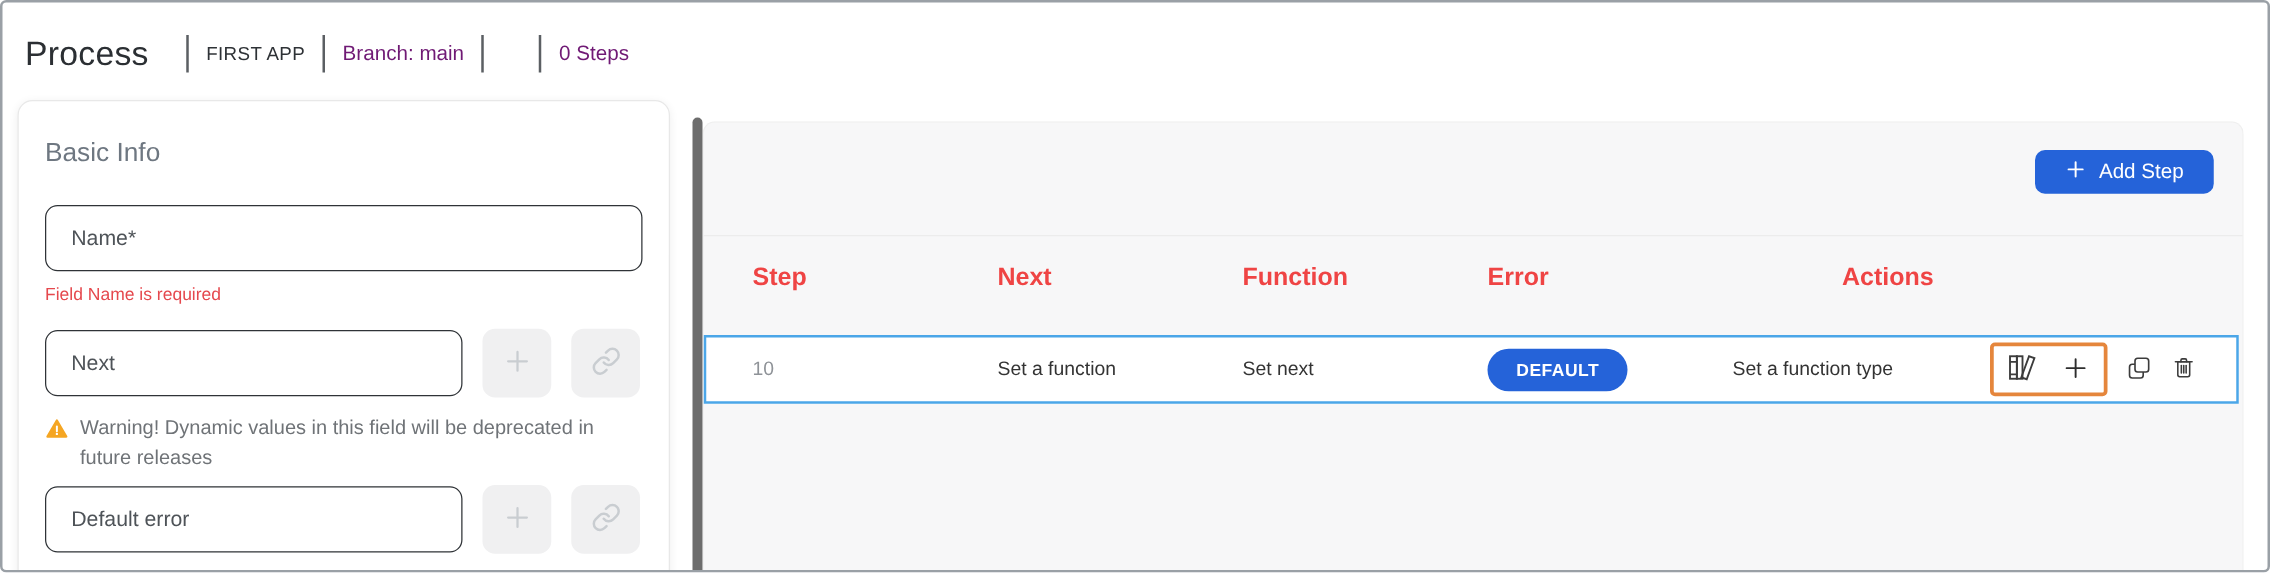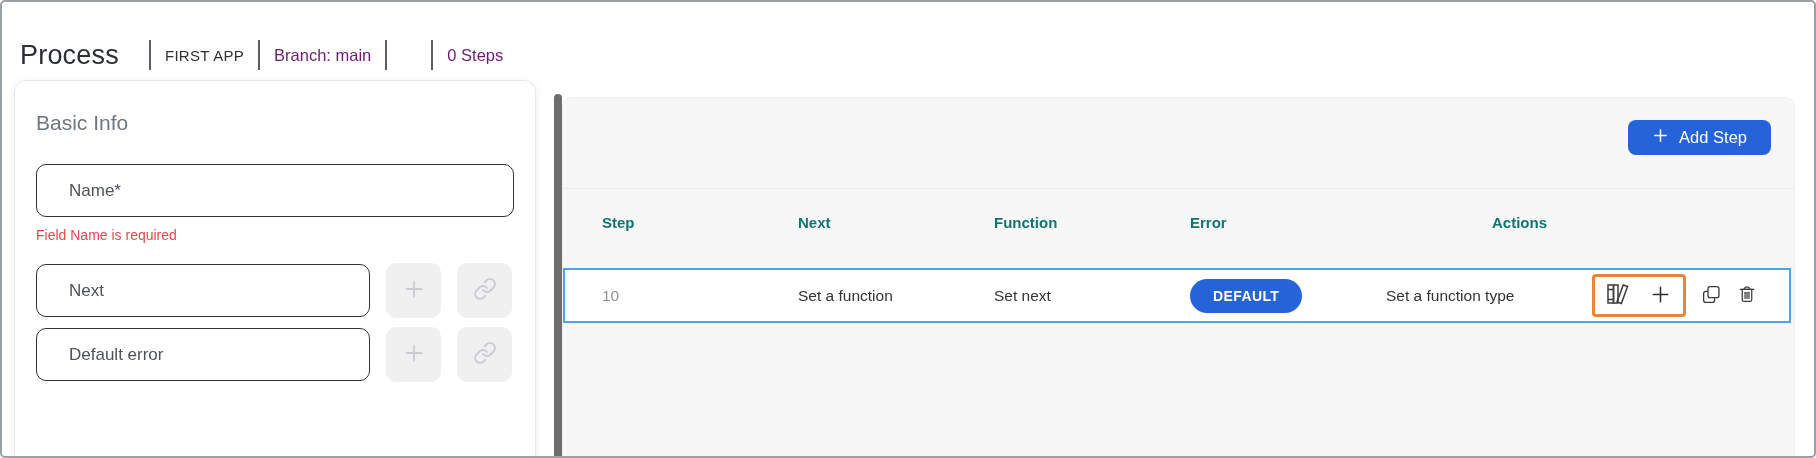--- a/index.html
+++ b/index.html
@@ -1,34 +1,34 @@
 <!DOCTYPE html>
 <html><head>
 <meta charset="utf-8">
 <style>
   html,body{margin:0;padding:0;background:#fff;}
   body{font-family:"Liberation Sans",sans-serif;color:#2e2e2e;}
   .screen{position:relative;width:1816px;height:458px;box-sizing:border-box;
           border:2px solid #9aa0a6;border-radius:5px;background:#ffffff;overflow:hidden;}
 
   
-  .topbar{position:absolute;left:18px;top:18px;height:46px;display:flex;align-items:center;margin-top:12px;}
+  .topbar{position:absolute;left:18px;top:18px;height:46px;display:flex;align-items:center;}
   .page-title{font-size:27px;font-weight:400;color:#2b2f33;margin:0 16px 0 0;letter-spacing:.2px;}
   .vdiv{width:2px;height:30px;background:#5b5f63;margin:0 14px;flex:none;}
   .vdiv.gap{margin-left:30px;}
   .app-name{font-size:15px;color:#2e3236;letter-spacing:.3px;}
   .branch,.steps-count{font-size:16.5px;color:#701a75;}
 
   
   .basic-card{position:absolute;left:12px;top:78px;width:522px;height:400px;box-sizing:border-box;
               background:#fff;border:1px solid #e8e8e8;border-radius:12px;
               box-shadow:0 2px 8px rgba(0,0,0,.07);padding:30px 21px 0 21px;}
   .basic-card h2{margin:0 0 29px 0;font-size:21px;font-weight:400;color:#6e7781;}
   .input-box{box-sizing:border-box;height:53px;border:1.6px solid #2f3337;border-radius:10px;
-             background:#fff;display:flex;align-items:center;padding-left:32px;cursor:text;}
+             background:#fff;display:flex;align-items:center;padding-left:20px;cursor:text;}
   .input-box span{font-size:17px;color:#4e5358;}
   .input-box.full{width:100%;}
   .input-box.short{width:334px;flex:none;}
   .field-error{margin-top:10px;font-size:14px;color:#e5484d;}
   .field-row{margin-top:20px;display:flex;align-items:center;gap:16px;}
   .field-row.last{margin-top:9px;}
   .ghost-btn{width:55px;height:55px;flex:none;border:none;border-radius:10px;background:#f0f0f1;
              display:flex;align-items:center;justify-content:center;cursor:pointer;padding:0;}
   .warning-row{margin-top:13px;display:flex;gap:9px;}
   .warning-row svg{flex:none;margin-top:3px;}
@@ -39,21 +39,21 @@
             border-radius:4px 4px 0 0;cursor:col-resize;}
 
   
   .steps-panel{position:absolute;left:560px;top:95px;width:1233px;height:363px;box-sizing:border-box;
                background:#f7f7f8;border:1px solid #efefef;border-bottom:none;border-radius:10px 10px 0 0;}
   .add-step{position:absolute;top:22px;right:23px;height:35px;padding:0 24px;border:none;cursor:pointer;
             background:var(--blue);border-radius:8px;color:#fff;font-size:16.5px;
             font-family:"Liberation Sans",sans-serif;display:flex;align-items:center;gap:10px;}
   .table-head{position:absolute;top:90px;left:0;right:0;height:66px;border-top:1px solid #ececec;
               display:grid;grid-template-columns:196px 196px 196px 196px 196px 1fr;
-              align-items:center;padding-left:39px;font-size:15px;font-weight:700;color:#0f766e;}
+              align-items:center;padding-left:39px;font-size:20px;font-weight:700;color:#ef4444;}
   .table-head .h-actions{text-align:right;padding-right:35px;}
   .step-row{position:absolute;top:170px;left:0;width:calc(100% - 3px);height:55px;box-sizing:border-box;
             background:#fff;border:2px solid var(--rowblue);cursor:pointer;
             display:grid;grid-template-columns:196px 196px 196px 196px 196px 1fr;
             align-items:center;padding-left:37px;font-size:15.5px;color:#333;}
   .cell.step-no{color:#8f9398;}
   .badge{display:inline-block;background:var(--blue);color:#fff;font-size:14px;font-weight:700;
          letter-spacing:.4px;padding:9px 23px;border-radius:999px;cursor:pointer;}
   .cell.actions{display:flex;justify-content:flex-end;align-items:center;gap:15px;padding-right:32px;}
   .orange-box{display:flex;align-items:center;gap:17px;padding:5px 11px;
@@ -99,20 +99,30 @@
       <button class="ghost-btn">
         <span>
           <svg width="24" height="24" viewBox="0 0 24 24" fill="none" stroke="#c9cdd1" stroke-width="2" stroke-linecap="round" stroke-linejoin="round">
               <path d="M10 13a5 5 0 0 0 7.54.54l3-3a5 5 0 0 0-7.07-7.07l-1.72 1.71"></path>
               <path d="M14 11a5 5 0 0 0-7.54-.54l-3 3a5 5 0 0 0 7.07 7.07l1.71-1.71"></path>
             </svg>
         </span>
       </button>
     </div>
 
+    <div class="warning-row">
+      <span>
+        <svg width="19" height="18" viewBox="0 0 24 24">
+            <path d="M12 3.2 22 20.3H2Z" fill="#f5a623" stroke="#f5a623" stroke-width="2.5" stroke-linejoin="round"></path>
+            <line x1="12" y1="9.5" x2="12" y2="14.6" stroke="#fff" stroke-width="2.1" stroke-linecap="round"></line>
+            <circle cx="12" cy="17.5" r="1.25" fill="#fff"></circle>
+          </svg>
+      </span>
+      <p>Warning! Dynamic values in this field will be deprecated in future releases</p>
+    </div>
 
     <div class="field-row last">
       <div class="input-box short">
         <span>Default error</span>
       </div>
       <button class="ghost-btn">
         <span>
           <svg width="24" height="24" viewBox="0 0 24 24" fill="none" stroke="#c9cdd1" stroke-width="1.8" stroke-linecap="round">
               <path d="M12 4.5v15M4.5 12h15"></path>
             </svg>

